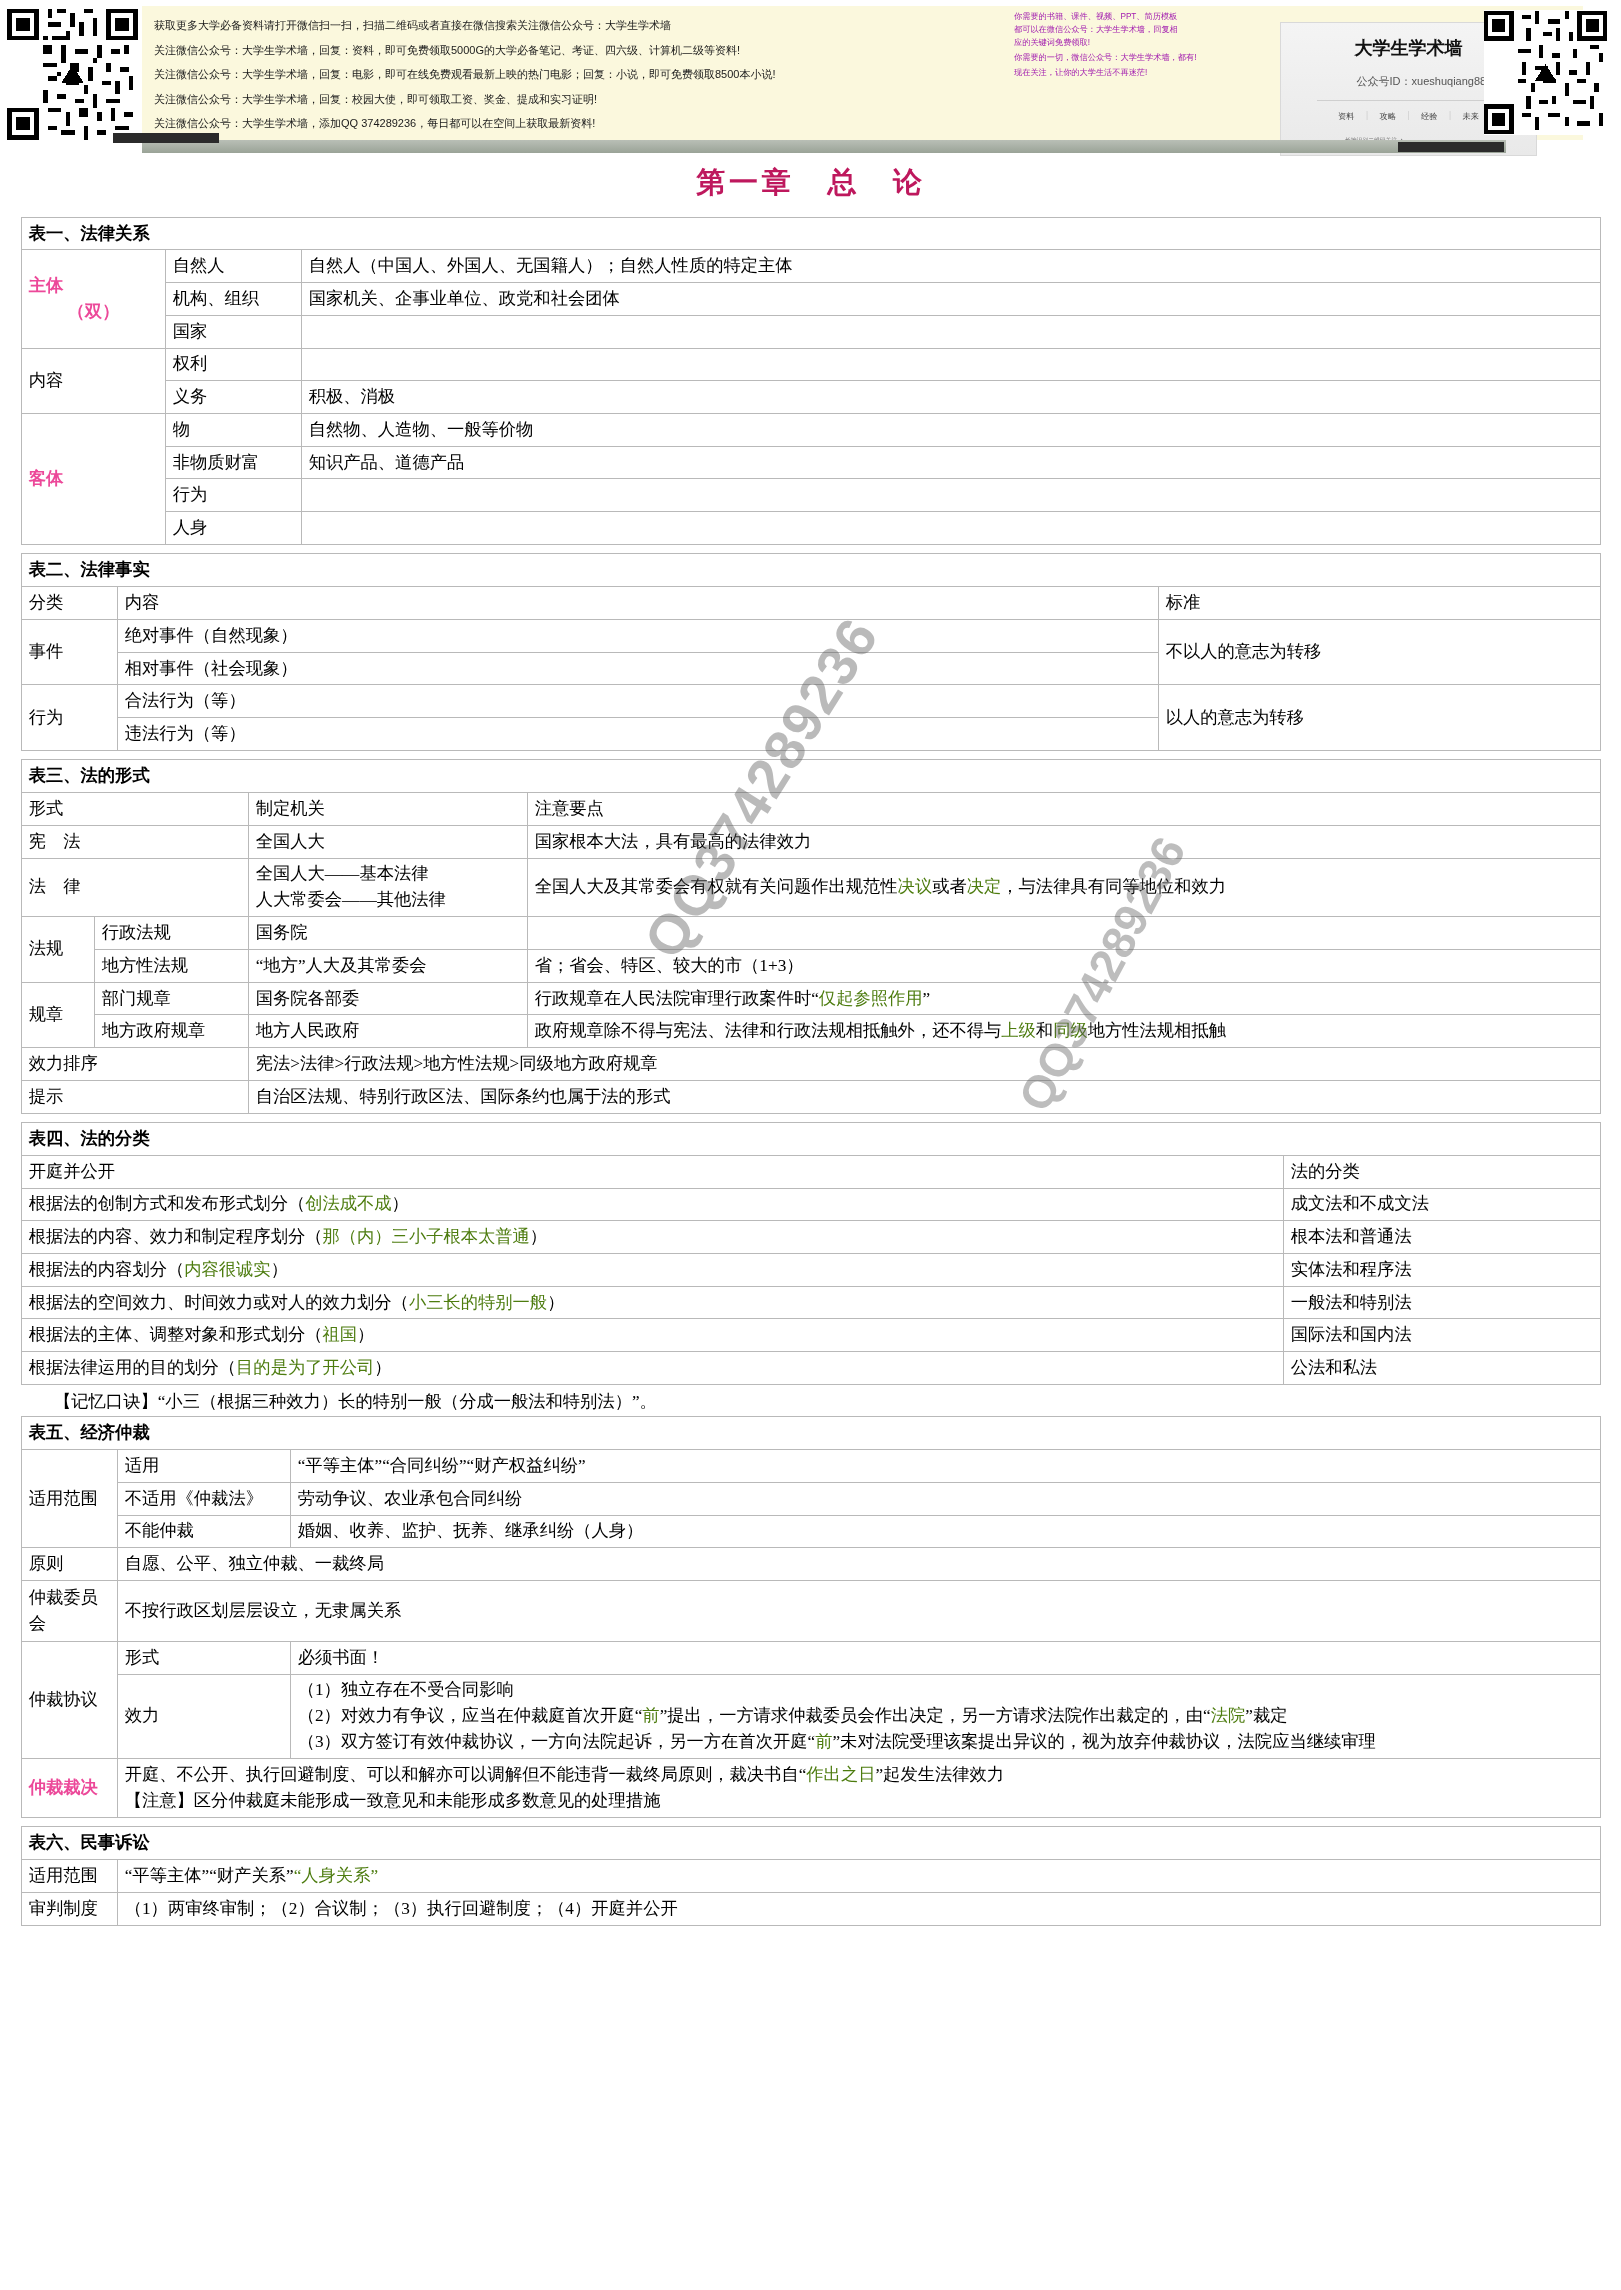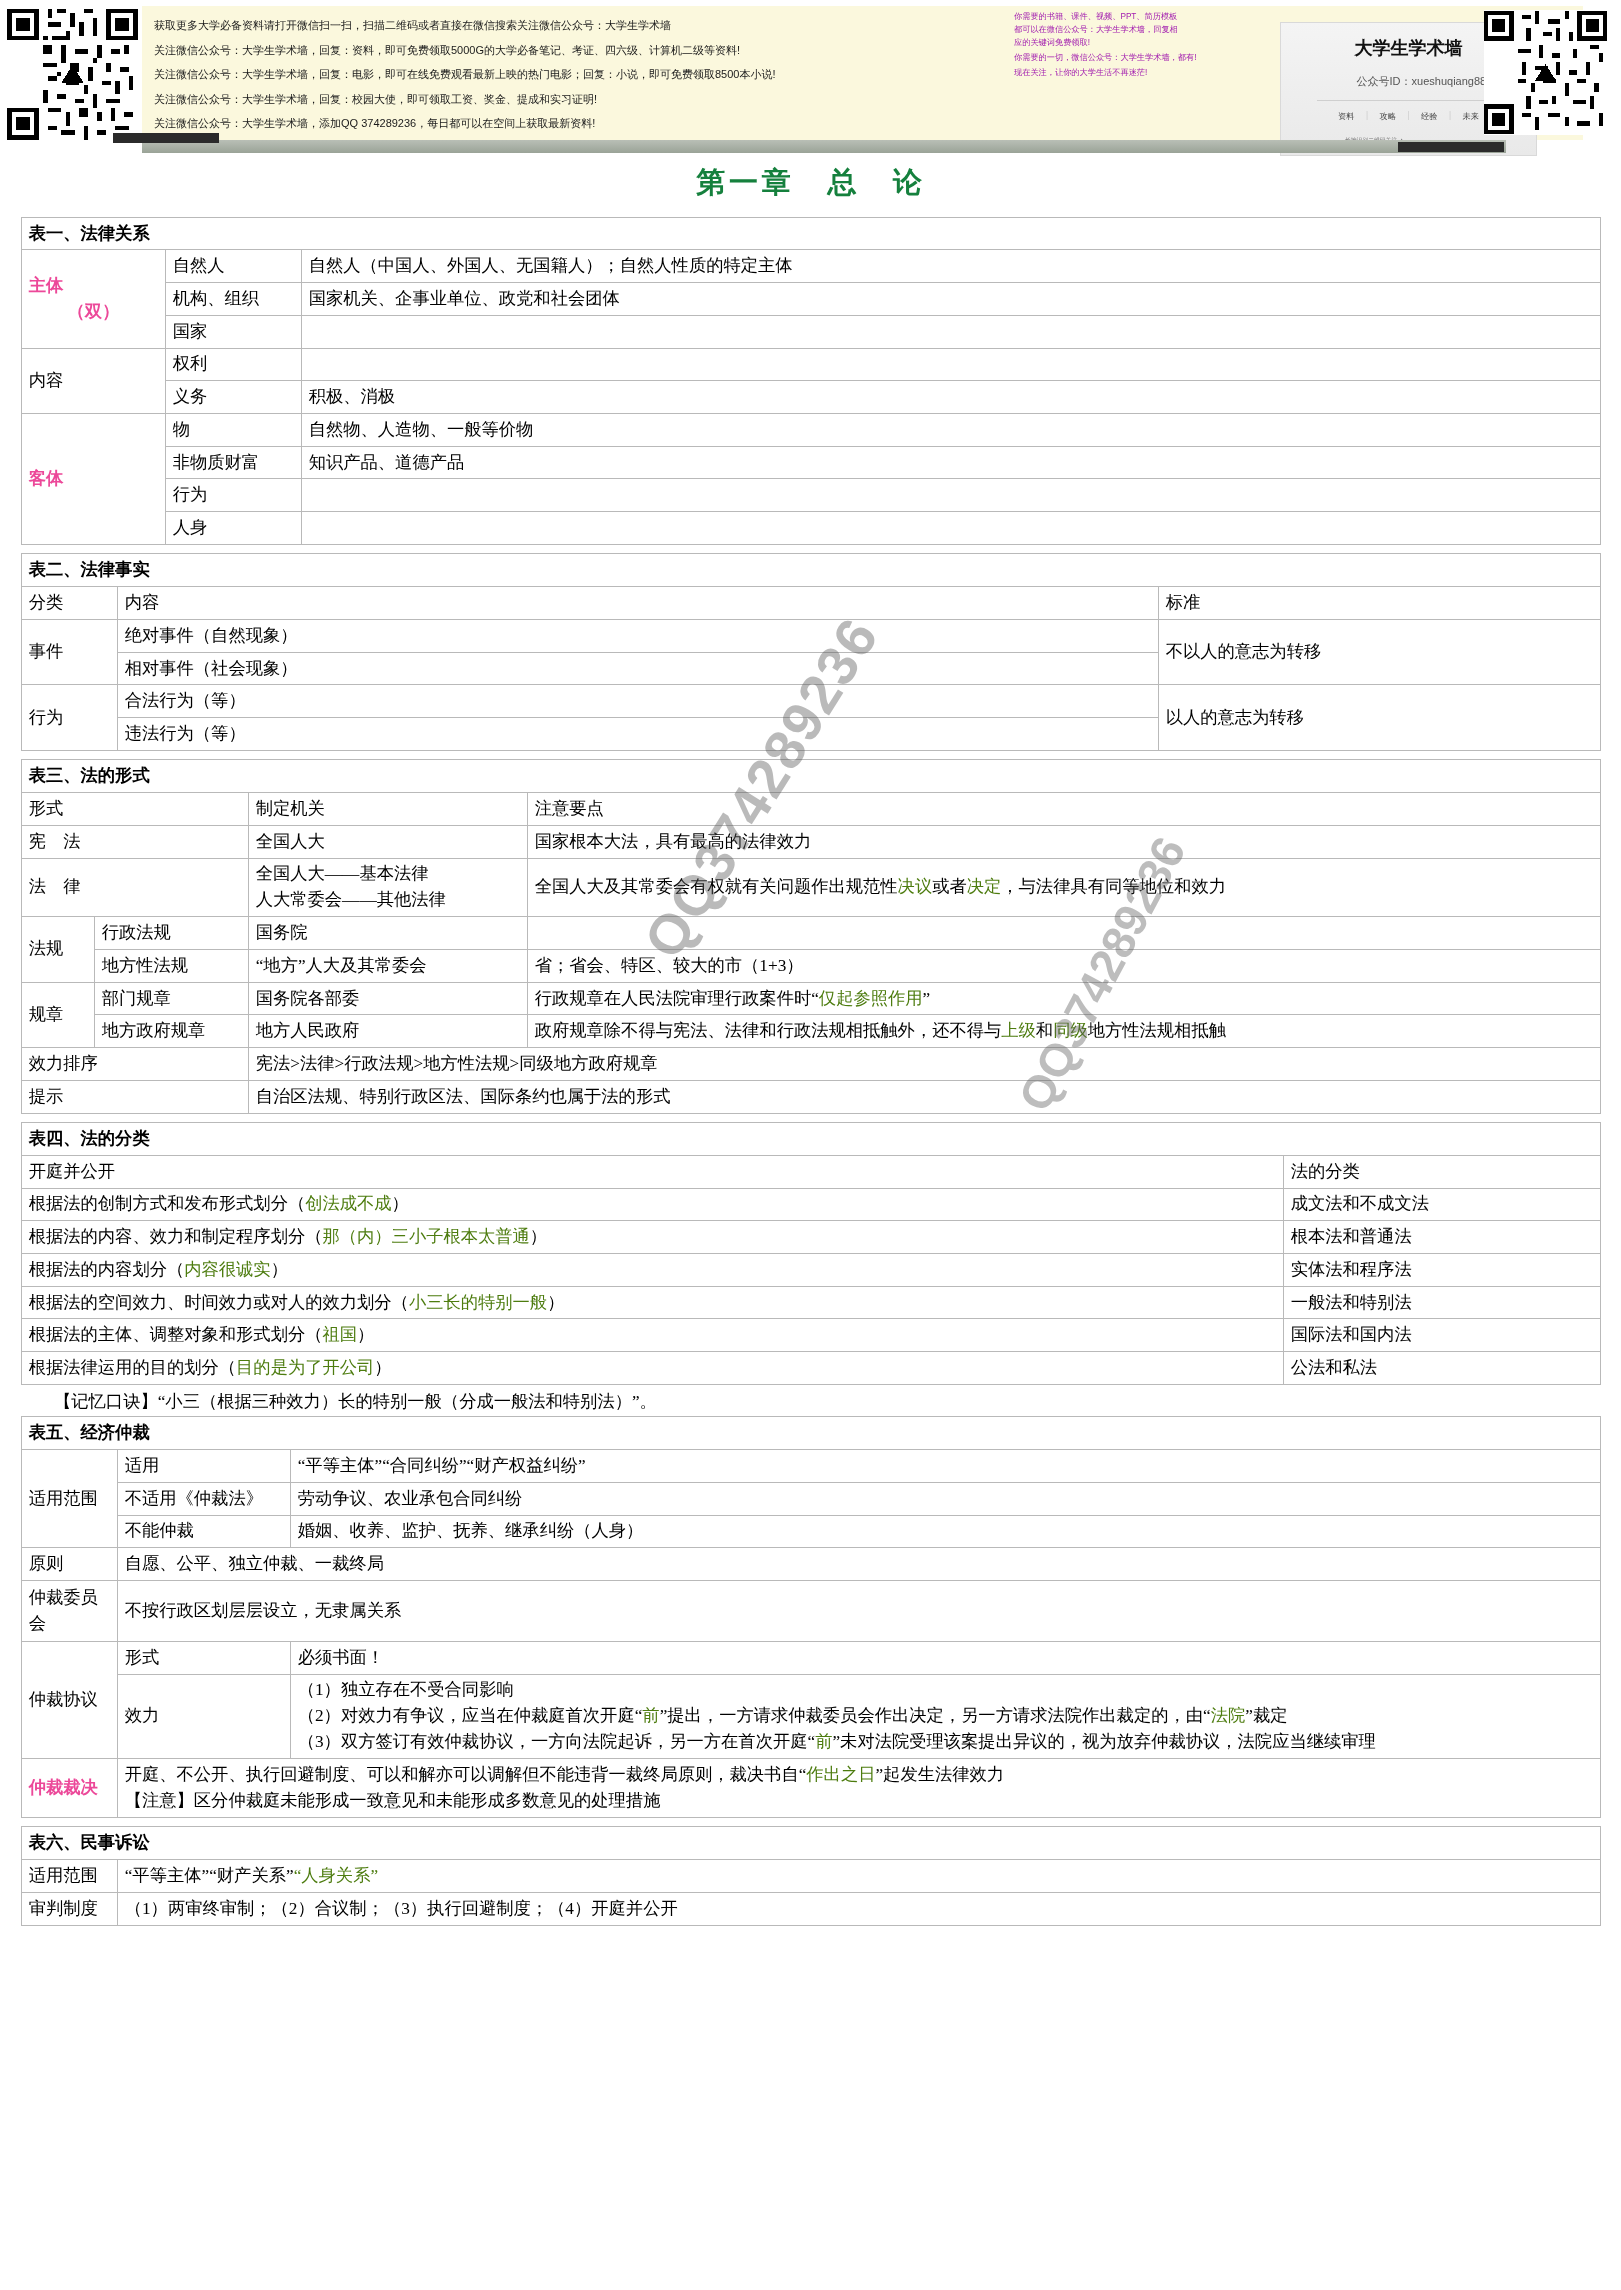--- a/index.html
+++ b/index.html
@@ -70,21 +70,21 @@
   .grey-band{
     position:absolute;left:142px;top:140px;width:1364px;height:13.4px;
     background:linear-gradient(#b9bfb6,#9aa397);
   }
   .dark-blip{position:absolute;left:1398px;top:142px;width:106px;height:9.6px;background:#2b2b2b;}
   .dark-blip2{position:absolute;left:113px;top:133px;width:106px;height:9.6px;background:#2b2b2b;}
 
   
   .page{position:absolute;left:0;top:146px;width:1622px;}
   .doc-title{
-    text-align:center;font-size:29px;font-weight:bold;color:#15803d;
+    text-align:center;font-size:29px;font-weight:bold;color:#be185d;
     letter-spacing:3.8px;margin:17.3px 0 13.4px 0;
     font-family:"Liberation Serif","DejaVu Serif",serif;
   }
 
   .sheet{padding:0 21px;position:relative;}
 
   table.tb{
     width:100%;border-collapse:collapse;table-layout:fixed;
     margin-top:0;
   }

